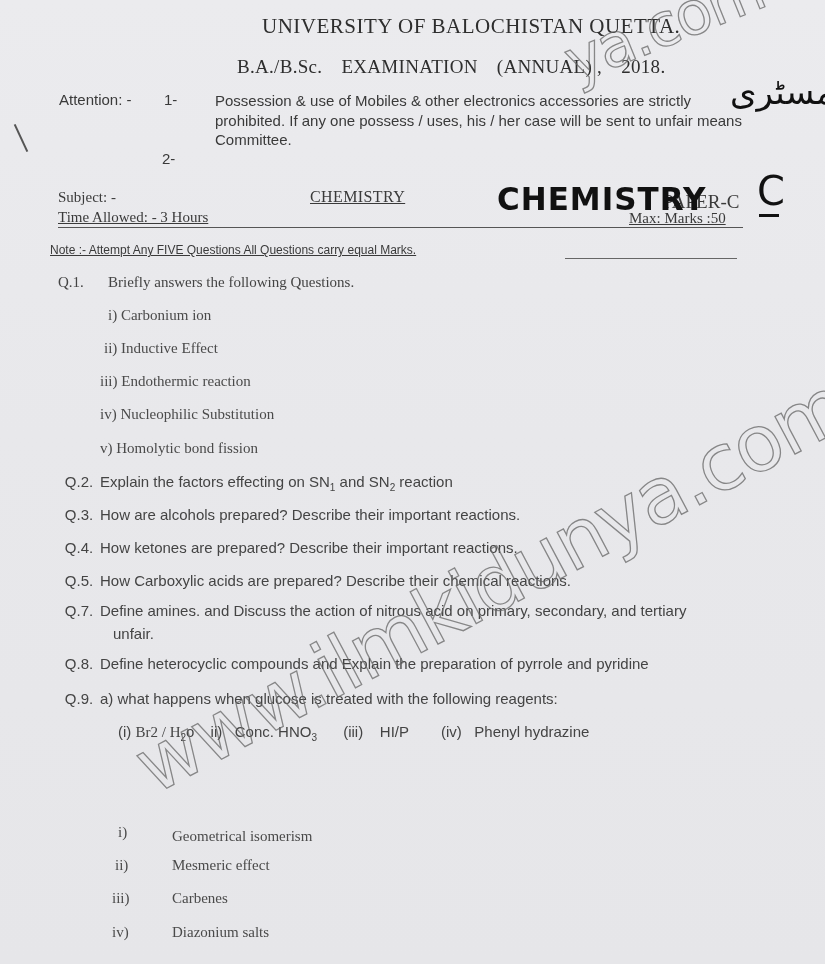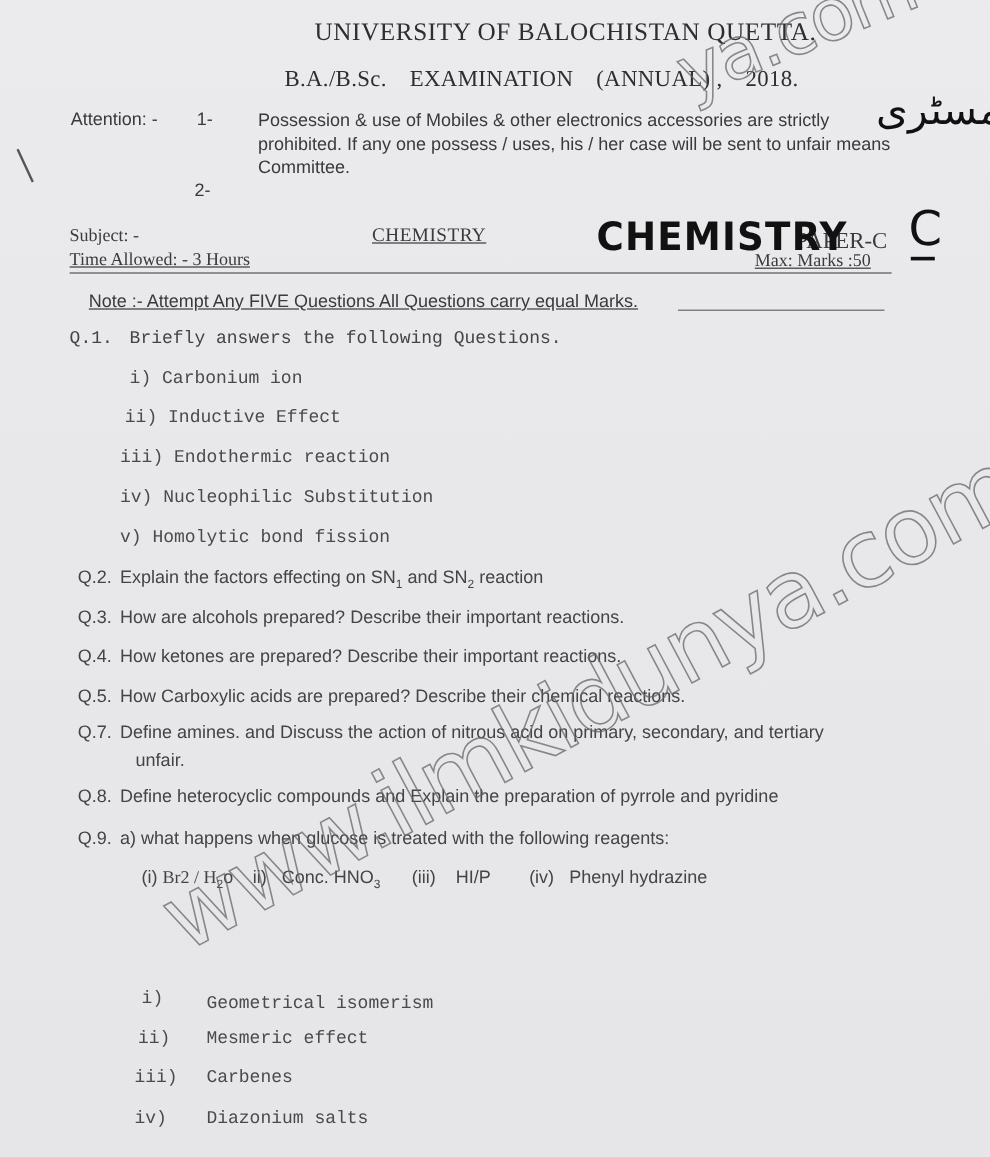--- a/index.html
+++ b/index.html
@@ -6,40 +6,40 @@
   body {
     width:825px; height:964px; overflow:hidden; position:relative;
     background:#e9e9ec;
     color:#3a3a3a;
   }
   .page {
     position:absolute; left:0; top:0; width:825px; height:964px;
     background: linear-gradient(180deg,#ebebee 0%,#e8e8eb 45%,#e6e6e9 100%);
   }
   .serif { font-family:"Liberation Serif","DejaVu Serif",serif; }
-  .sans  { font-family:Liberation Mono, monospace; }
+  .sans  { font-family:Liberation Serif, serif; }
   .narrow { font-family:"Liberation Sans Narrow","Liberation Sans",sans-serif;text-align:center; }
   .abs { position:absolute; white-space:nowrap; }
 
   .title { left:262px; top:14px; font-size:21px; letter-spacing:0.5px; color:#2e2e2e; }
   .exam  { left:237px; top:56px; font-size:19px; letter-spacing:0.3px; color:#2e2e2e; }
   .exam span { margin-right:14px; }
 
   .att-label { left:59px; top:91px; font-size:15px; color:#3a3a3a; }
   .att-num1  { left:164px; top:91px; font-size:15px; }
   .att-text  { left:215px; font-size:15px; color:#3a3a3a; }
 
   .subject   { left:58px; top:189px; font-size:15px; }
   .subj-val  { left:310px; top:188px; font-size:16px; text-decoration:underline; letter-spacing:0.4px; }
   .time      { left:58px; top:209px; font-size:15px; text-decoration:underline; }
   .paper     { left:663px; top:191px; font-size:19px; }
   .maxm      { left:629px; top:210px; font-size:15px; text-decoration:underline; }
   .hline     { position:absolute; left:58px; top:227px; width:685px; height:1px; background:#555; }
 
-  .note      { left:74px; top:243px; font-size:15px; }
+  .note      { left:50px; top:243px; font-size:12px; }
   .note-line { position:absolute; left:565px; top:258px; width:172px; height:1px; background:#666; }
 
   .q   { font-size:15px; color:#444; }
   .qn  { display:inline-block; width:50px; }
   .sub { font-size:15px; color:#4a4a4a; }
 
   .hand { position:absolute; color:#111; font-family:"DejaVu Sans",sans-serif; font-weight:bold; }
   .hw-chem { left:497px; top:180px; font-size:31px; letter-spacing:1px; transform:scaleY(1.05); }
   .hw-c    { left:757px; top:168px; font-size:40px; font-weight:normal; }
   .hw-c-ul { position:absolute; left:759px; top:214px; width:20px; height:3px; background:#111; }

